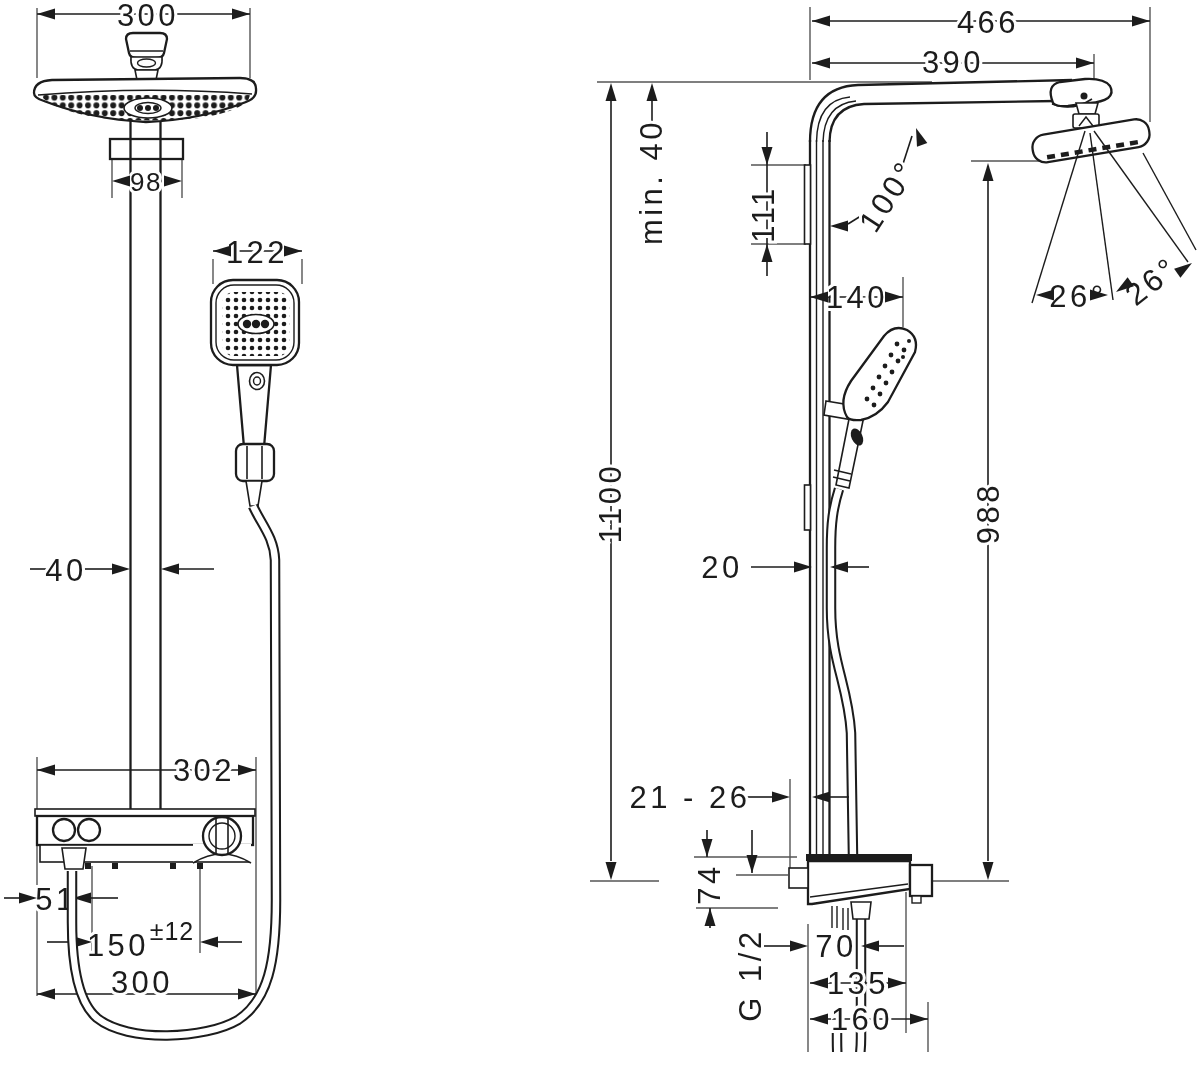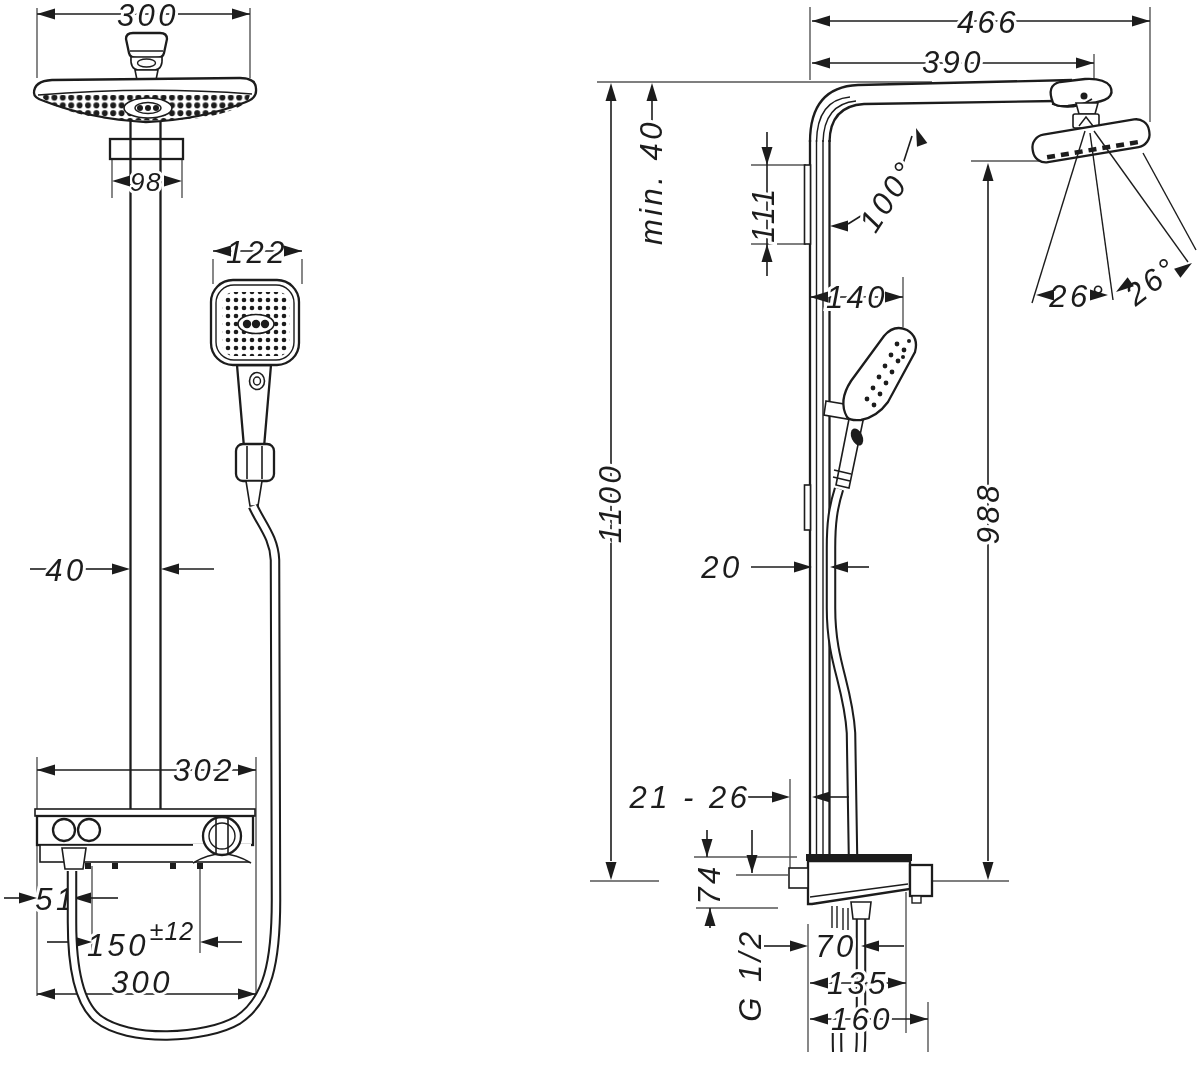--- a/index.html
+++ b/index.html
@@ -1,16 +1,16 @@
 <!DOCTYPE html>
 <html><head>
 <meta charset="utf-8">
 <style>
   html,body{margin:0;padding:0;background:#fff;}
-  #stage{position:relative;width:1200px;height:1052px;background:#fff;overflow:hidden;font-style:italic;}
+  #stage{position:relative;width:1200px;height:1052px;background:#fff;overflow:hidden;}
   svg{display:block;}
   svg text{
     font-family:"Liberation Sans",sans-serif;
     font-size:31px;
     letter-spacing:3.5px;
     fill:#1c1c1c;
     stroke:#ffffff;
     stroke-width:6px;
     paint-order:stroke;
   }

